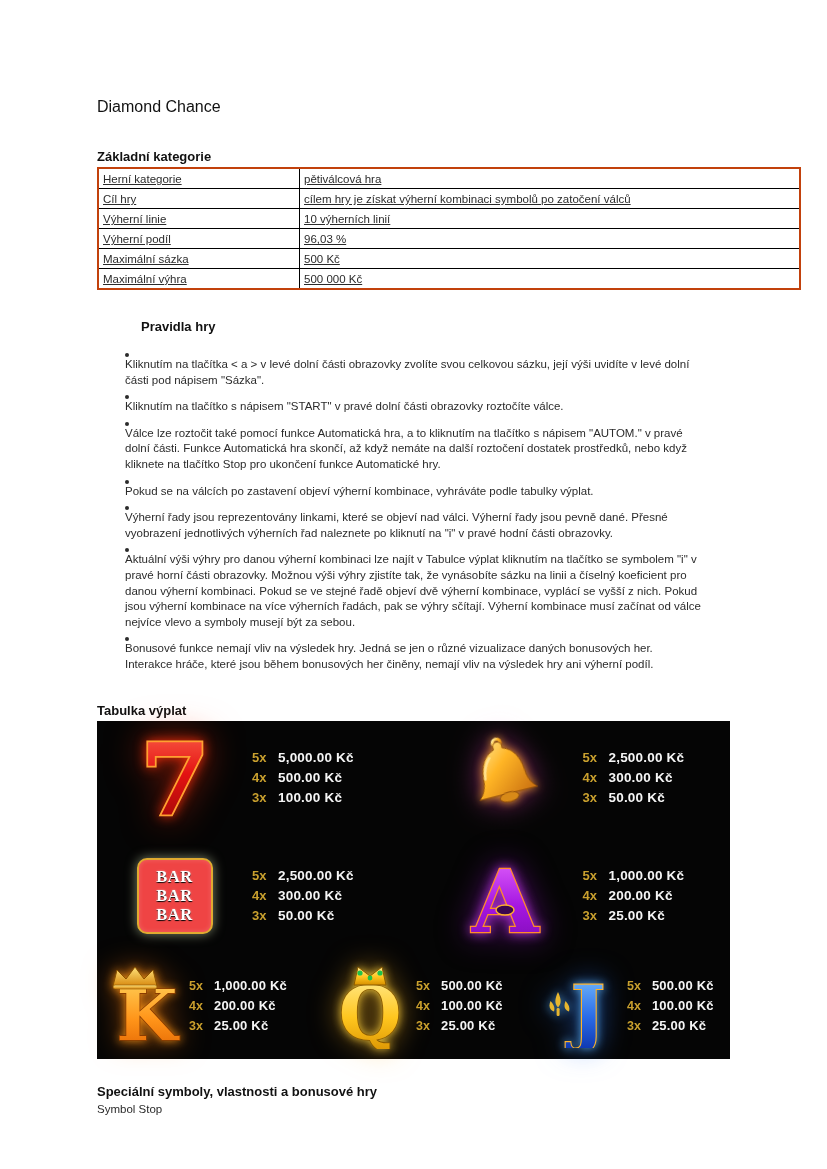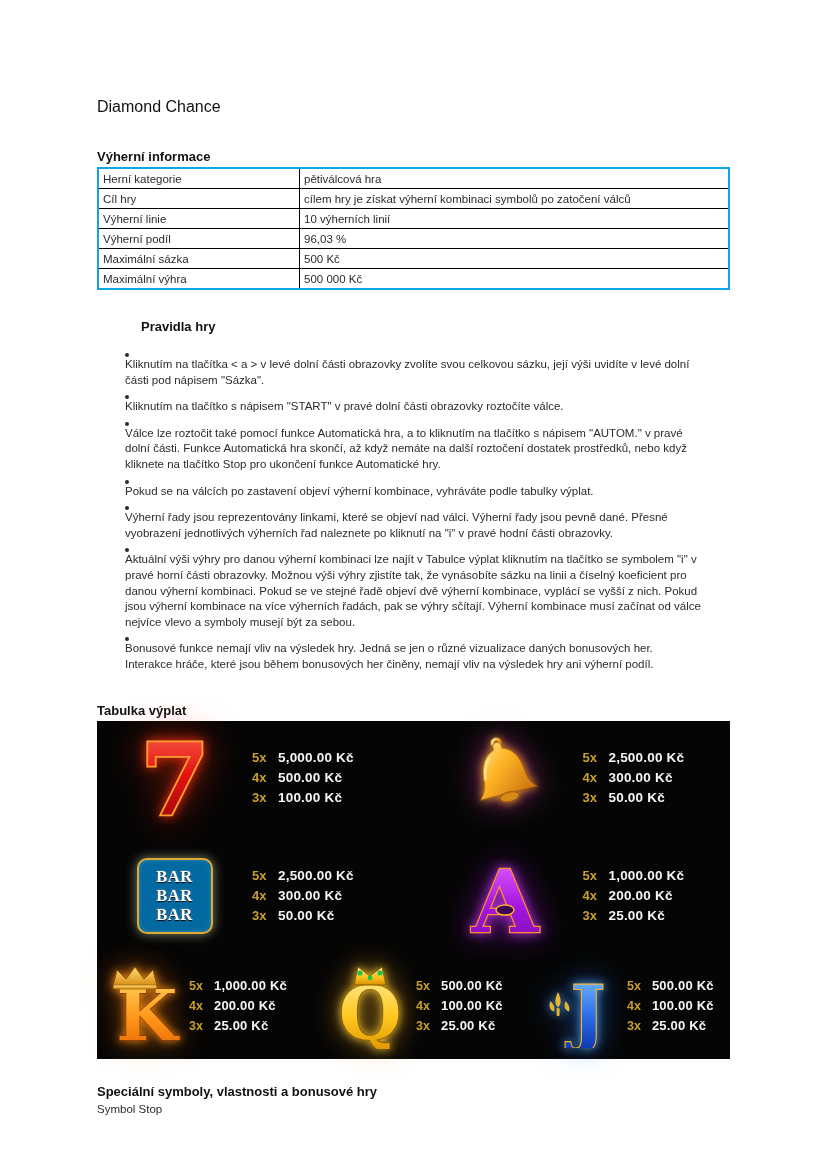--- a/index.html
+++ b/index.html
@@ -7,21 +7,21 @@
     position:relative;width:827px;height:1169px;background:#ffffff;
     margin:0 auto;font-family:"Liberation Sans",sans-serif;color:#2b2b2b;
     overflow:hidden;
   }
   .content{padding:98px 97px 0 97px;}
 
   .doc-title{font-size:16px;font-weight:normal;color:#111;margin:0 0 33px 0;}
   .sec-heading{font-size:13px;font-weight:bold;color:#111;margin:0;}
 
   
-  table.info{border-collapse:collapse;width:633px;margin-top:3px;border:2px solid #0ea5e9;}
+  table.info{border-collapse:collapse;width:704px;margin-top:3px;border:2px solid #c2410c;text-decoration:underline;}
   table.info td{
     border:1px solid #000;font-size:11.5px;color:#2b2b2b;
     padding:3px 4px 2px 4px;height:14px;vertical-align:middle;
   }
   table.info td.lbl{width:192px;}
 
   
   .rules-heading{margin-top:29px;padding-left:44px;}
   .bullets{margin:13px 0 0 28px;width:578px;}
   .bullet{display:flex;margin-bottom:1px;flex-direction:column;}
@@ -55,42 +55,42 @@
   
   .sym-letter{font-family:"DejaVu Serif",serif;font-weight:bold;text-anchor:middle;paint-order:stroke;}
   .glow-red{filter:drop-shadow(0 0 6px rgba(255,45,10,.9)) drop-shadow(0 0 18px rgba(255,45,10,.55));}
   .glow-bell{filter:drop-shadow(0 0 5px rgba(255,170,40,.9)) drop-shadow(0 0 14px rgba(255,70,210,.5));transform:rotate(-14deg);}
   .glow-purple{filter:drop-shadow(0 0 6px rgba(210,60,255,.85)) drop-shadow(0 0 16px rgba(180,20,240,.5));}
   .glow-orange{filter:drop-shadow(0 0 5px rgba(255,150,20,.9)) drop-shadow(0 0 14px rgba(255,120,10,.5));}
   .glow-gold{filter:drop-shadow(0 0 5px rgba(255,210,60,.9)) drop-shadow(0 0 14px rgba(255,180,30,.5));}
   .glow-blue{filter:drop-shadow(0 0 5px rgba(90,180,255,.9)) drop-shadow(0 0 14px rgba(40,120,255,.55));}
 
   .sym-bar{
-    width:72px;height:72px;background:#0369a1;border:2px solid #e0aa30;border-radius:10px;
+    width:72px;height:72px;background:#ef4444;border:2px solid #e0aa30;border-radius:10px;
     display:flex;flex-direction:column;justify-content:center;align-items:center;
     box-shadow:0 0 12px rgba(225,240,190,.55), inset 0 0 5px rgba(255,255,255,.18);
   }
   .sym-bar span{
     font-family:"Liberation Serif",serif;font-weight:bold;font-size:16.5px;line-height:19px;
     color:#ffffff;letter-spacing:.5px;text-shadow:0 1px 1px #000,0 0 2px rgba(255,255,255,.5);
   }
 
   
   .special-heading{margin-top:25px;}
   .special-text{font-size:11.5px;margin:4px 0 0 0;}
 </style>
 </head>
 <body>
 
 <div class="page">
   <div class="content">
 
     <h1 class="doc-title">Diamond Chance</h1>
 
-    <h2 class="sec-heading">Výherní informace</h2>
+    <h2 class="sec-heading">Základní kategorie</h2>
     <table class="info">
       <tbody>
         <tr>
           <td class="lbl">Herní kategorie</td>
           <td>pětiválcová hra</td>
         </tr>
         <tr>
           <td class="lbl">Cíl hry</td>
           <td>cílem hry je získat výherní kombinaci symbolů po zatočení válců</td>
         </tr>

